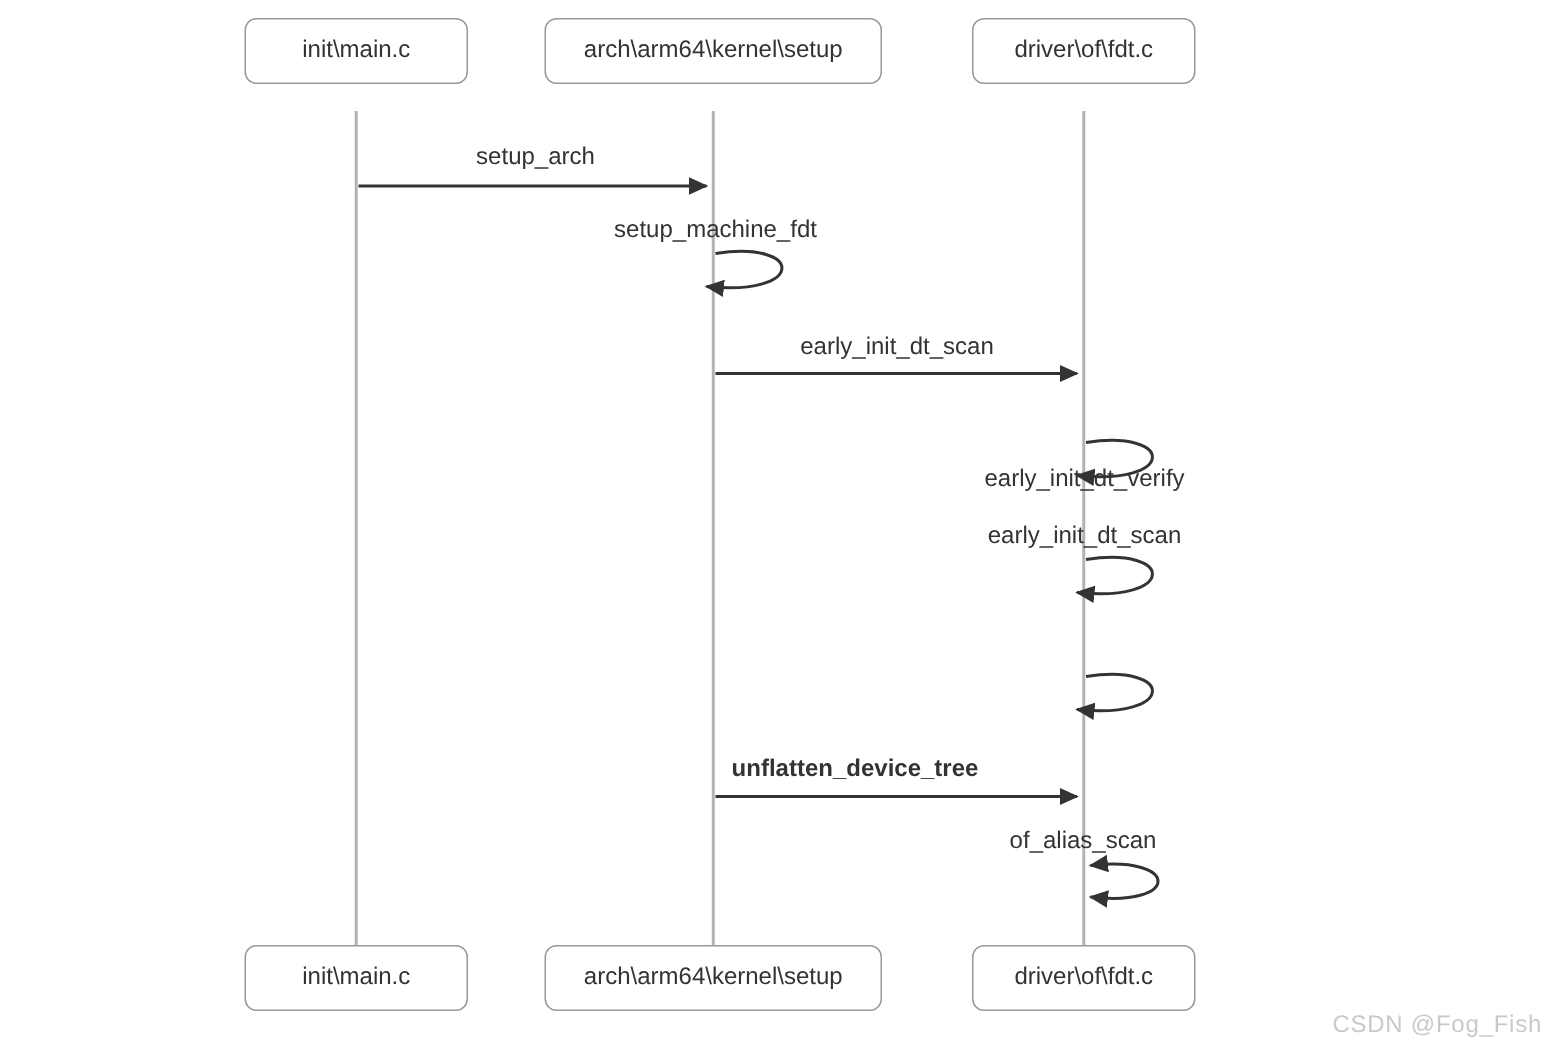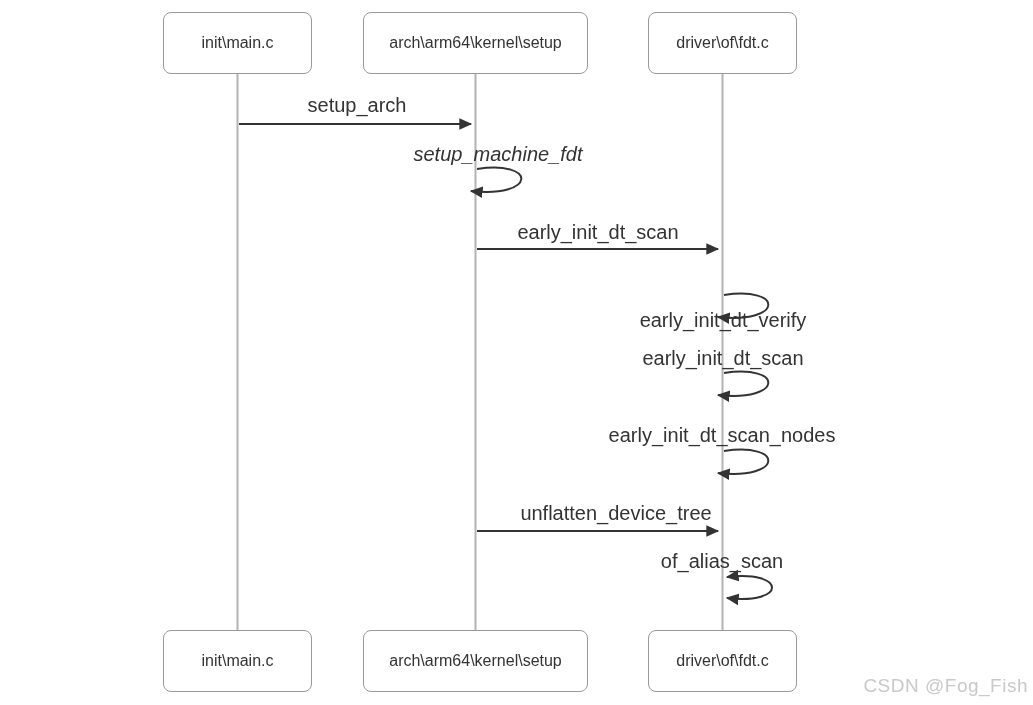--- a/index.html
+++ b/index.html
@@ -18,45 +18,45 @@
   .links-layer {
     position: absolute;
     left: 0;
     top: 0;
     width: 1033px;
     height: 705px;
   }
   .actor {
     position: absolute;
     box-sizing: border-box;
-    height: 62px;
+    height: 44px;
     border: 1.5px solid #999999;
     border-radius: 8px;
     background: #ffffff;
     display: flex;
     align-items: center;
     justify-content: center;
     font-size: 16px;
     color: #333333;
     white-space: nowrap;
   }
   .msg-label {
     position: absolute;
     transform: translateX(-50%);
-    font-size: 20px;
+    font-size: 16px;
     line-height: 18px;
     color: #333333;
     white-space: nowrap;
     text-align: center;
   }
   .watermark {
     position: absolute;
     right: 5px;
     top: 675px;
-    font-size: 19px;
+    font-size: 16px;
     color: #c9c9c9;
     letter-spacing: 0.5px;
     white-space: nowrap;
   }
 </style>
 </head>
 <body>
 
 <div class="diagram">
 
@@ -84,23 +84,22 @@
 
   <div class="actor" style="left:163px; top:12px; width:149px;">init\main.c</div>
   <div class="actor" style="left:363px; top:12px; width:225px;">arch\arm64\kernel\setup</div>
   <div class="actor" style="left:648px; top:12px; width:149px;">driver\of\fdt.c</div>
 
   <div class="actor" style="left:163px; top:630px; width:149px;">init\main.c</div>
   <div class="actor" style="left:363px; top:630px; width:225px;">arch\arm64\kernel\setup</div>
   <div class="actor" style="left:648px; top:630px; width:149px;">driver\of\fdt.c</div>
 
   <div class="msg-label" style="left:357px; top:96px;">setup_arch</div>
-  <div class="msg-label" style="left:498px; top:145px;font-style:italic;">setup_machine_fdt</div>
+  <div class="msg-label" style="left:477px; top:145px;">setup_machine_fdt</div>
   <div class="msg-label" style="left:598px; top:223px;">early_init_dt_scan</div>
   <div class="msg-label" style="left:723px; top:271px;margin-top:40px;">early_init_dt_verify</div>
   <div class="msg-label" style="left:723px; top:349px;">early_init_dt_scan</div>
-  <div class="msg-label" style="left:722px; top:426px;">early_init_dt_scan_nodes</div>
-  <div class="msg-label" style="left:616px; top:504px;">unflatten_device_tree</div>
+  <div class="msg-label" style="left:570px; top:504px;font-weight:bold;">unflatten_device_tree</div>
   <div class="msg-label" style="left:722px; top:552px;">of_alias_scan</div>
 
   <div class="watermark">CSDN @Fog_Fish</div>
 
 </div>
 
 </body></html>

